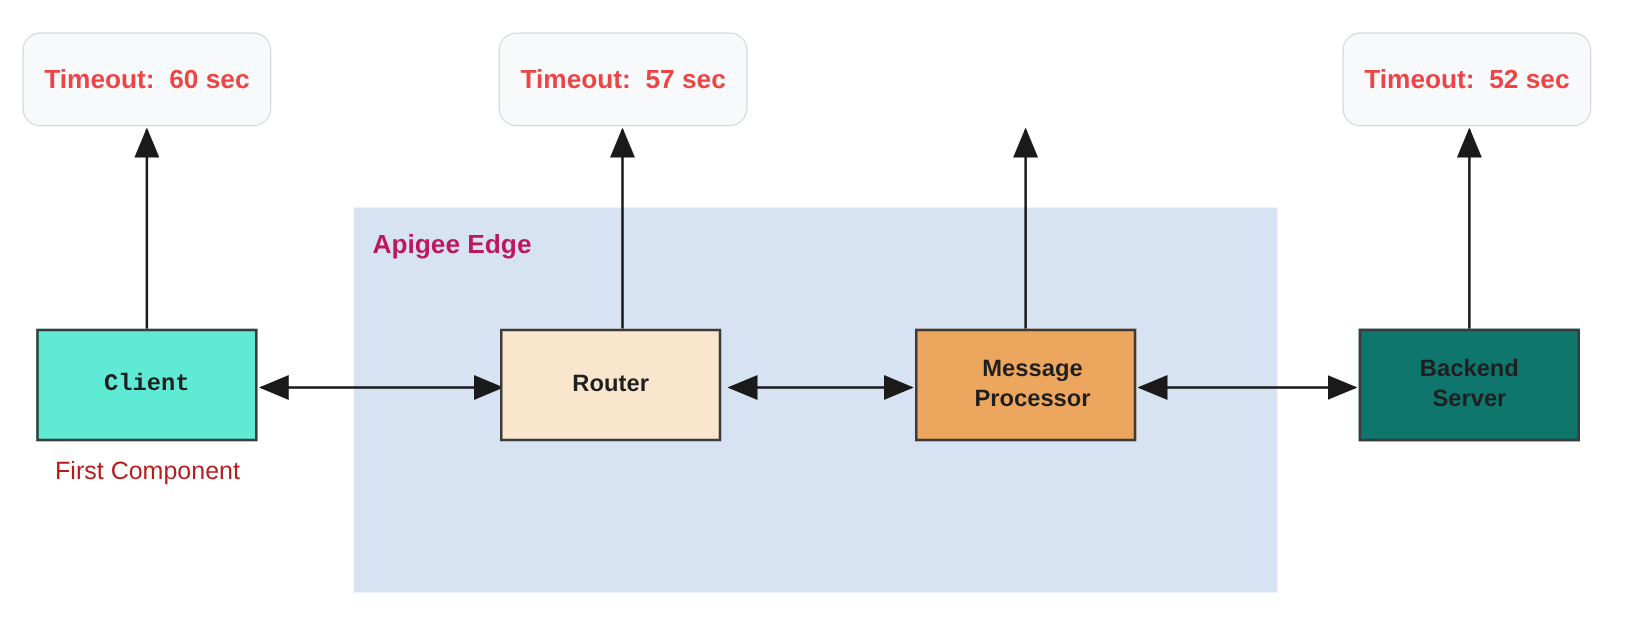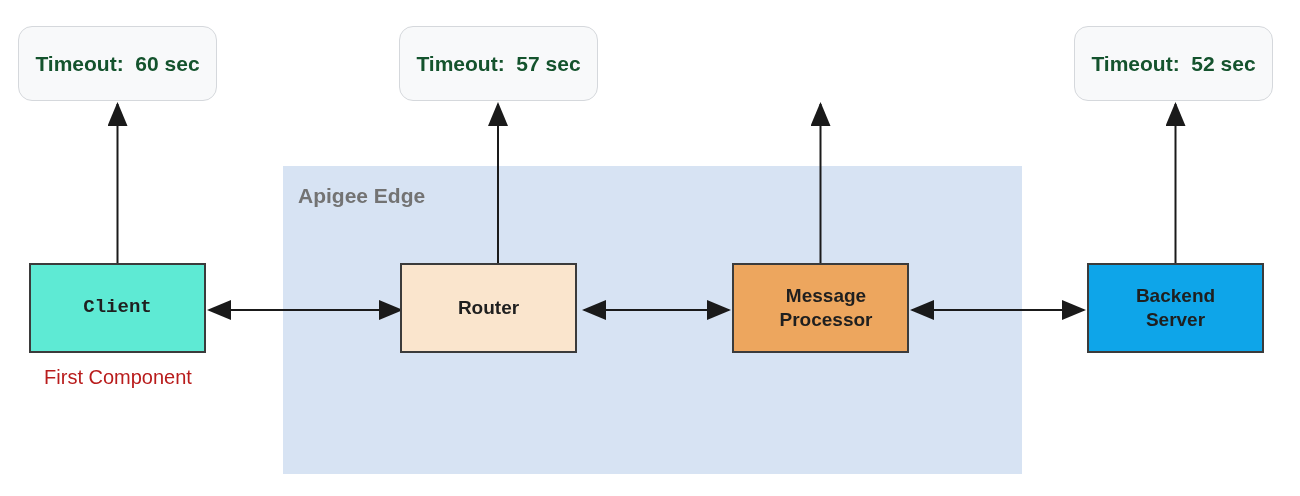--- a/index.html
+++ b/index.html
@@ -24,38 +24,38 @@
     border: 1px solid #d5d8dc;
     border-radius: 14px;
     display: flex;
     align-items: center;
     justify-content: center;
     box-sizing: border-box;
   }
   .timeout-label {
     font-size: 21px;
     font-weight: bold;
-    color: #14532d;
+    color: #ef4444;
     white-space: pre; 
     text-align: right;
   }
   .group-box {
     position: absolute;
     left: 283px;
     top: 166px;
     width: 739px;
     height: 308px;
   }
   .group-label {
     position: absolute;
     left: 15px;
     top: 18px;
     font-size: 21px;
     font-weight: bold;
-    color: #737373;
+    color: #be185d;
   }
   .component-box {
     position: absolute;
     top: 263px;
     width: 177px;
     height: 90px;
     border: 2px solid #3b3b3b;
     display: flex;
     align-items: center;
     justify-content: center;
@@ -124,19 +124,19 @@
 
   <div class="component-box" style="left: 29px; background: #5eead4; font-family: Liberation Mono, monospace;">
     <span class="component-label">Client</span>
   </div>
   <div class="component-box" style="left: 400px; background: rgb(250, 229, 205);">
     <span class="component-label">Router</span>
   </div>
   <div class="component-box" style="left: 732px; background: rgb(237, 166, 94); padding-left: 11px;">
     <span class="component-label">Message Processor</span>
   </div>
-  <div class="component-box" style="left: 1087px; background: #0ea5e9;">
+  <div class="component-box" style="left: 1087px; background: #0f766e;">
     <span class="component-label">Backend Server</span>
   </div>
 
   <div class="caption" style="left:18px; top:366px;">First Component</div>
 
 </div>
 
 </body></html>

